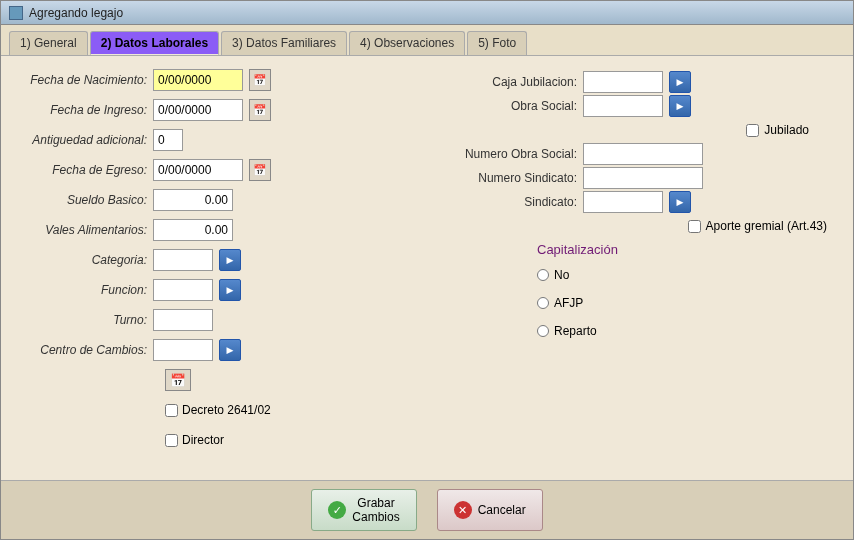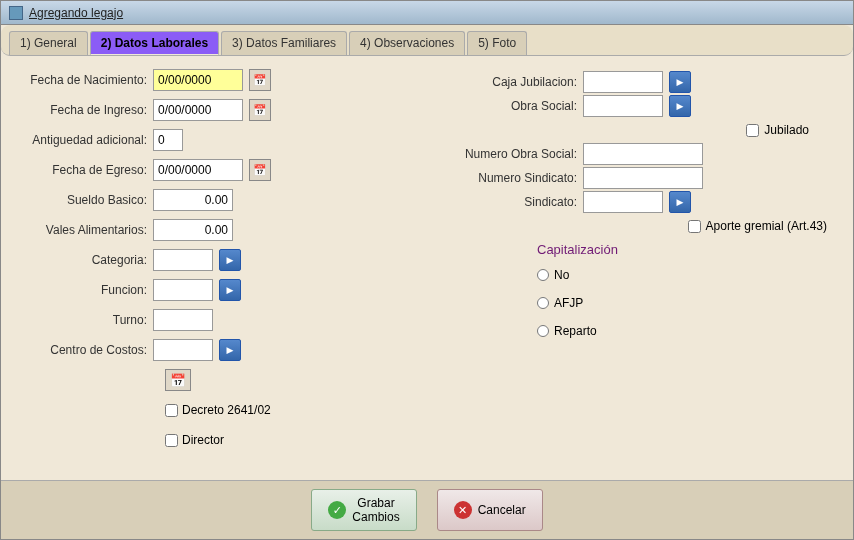--- a/index.html
+++ b/index.html
@@ -2,33 +2,33 @@
 <html><head>
   <meta charset="utf-8">
   <style>
     * { box-sizing: border-box; margin: 0; padding: 0; font-family: Arial, sans-serif; font-size: 12px; }
     body { background: #d4c9b0; width: 854px; height: 540px; overflow: hidden; }
 
     .window { width: 854px; height: 540px; background: #f0e8d8; border: 1px solid #888; display: flex; flex-direction: column; }
 
     .title-bar { background: linear-gradient(to bottom, #c8d8e8, #a0b8cc); padding: 4px 8px; display: flex; align-items: center; gap: 6px; border-bottom: 1px solid #888; height: 24px; }
     .title-bar-icon { width: 14px; height: 14px; background: #6699bb; border: 1px solid #446688; display: inline-block; }
-    .title-bar-text { font-size: 12px; color: #222; font-weight: normal; text-decoration: underline; }
-
-    .tabs { display: flex; padding: 6px 8px 0; background: #e8dfc8; border-bottom: 1px solid #aaa; gap: 2px; border-radius: 9px; }
+    .title-bar-text { font-size: 12px; color: #222; font-weight: normal; }
+
+    .tabs { display: flex; padding: 6px 8px 0; background: #e8dfc8; border-bottom: 1px solid #aaa; gap: 2px; }
     .tab { padding: 4px 10px; background: #d8cfb8; border: 1px solid #aaa; border-bottom: none; cursor: pointer; font-size: 12px; color: #333; border-radius: 3px 3px 0 0; }
     .tab.active { background: #8b5cf6; font-weight: bold; color: #000; border-bottom: 1px solid #f0e8d8; }
 
     .content { flex: 1; padding: 12px 16px; background: #f0e8d8; display: flex; gap: 20px; }
 
     .left-panel { flex: 1; display: flex; flex-direction: column; gap: 6px; }
     .right-panel { flex: 1; display: flex; flex-direction: column; gap: 0; padding-top: 2px; }
 
     .form-row { display: flex; align-items: center; gap: 6px; min-height: 24px; }
-    .label { text-align: right; min-width: 130px; color: #333; font-size: 12px; white-space: nowrap; }
+    .label { text-align: right; min-width: 130px; color: #333; font-size: 12px; white-space: nowrap; font-style: italic; }
     .label-right { text-align: right; min-width: 140px; color: #333; font-size: 12px; white-space: nowrap; }
 
     input[type="text"] { border: 1px solid #999; background: #fff; height: 22px; padding: 2px 4px; font-size: 12px; }
     input.date-field { width: 90px; background: #ffff99; border: 1px solid #999; }
     input.date-field-white { width: 90px; background: #fff; border: 1px solid #999; }
     input.number-field { width: 80px; text-align: right; }
     input.small-field { width: 30px; }
     input.medium-field { width: 60px; }
     input.dropdown-field { width: 60px; }
     input.long-field { width: 120px; }
@@ -113,21 +113,21 @@
         <input type="text" class="dropdown-field" style="">
         <button class="arrow-btn"></button>
       </div>
 
       <div class="form-row">
         <label class="label">Turno:</label>
         <input type="text" class="medium-field" style="">
       </div>
 
       <div class="form-row">
-        <label class="label">Centro de Costos:</label>
+        <label class="label">Centro de Cambios:</label>
         <input type="text" class="dropdown-field" style="">
         <button class="arrow-btn"></button>
       </div>
 
       <div class="form-row" style="padding-left: 148px;">
         <button class="calendar-btn" style="width:26px; height:22px; font-size:13px;">📅</button>
       </div>
 
       <div class="form-row" style="padding-left: 148px; gap: 4px;">
         <input type="checkbox" style="">

